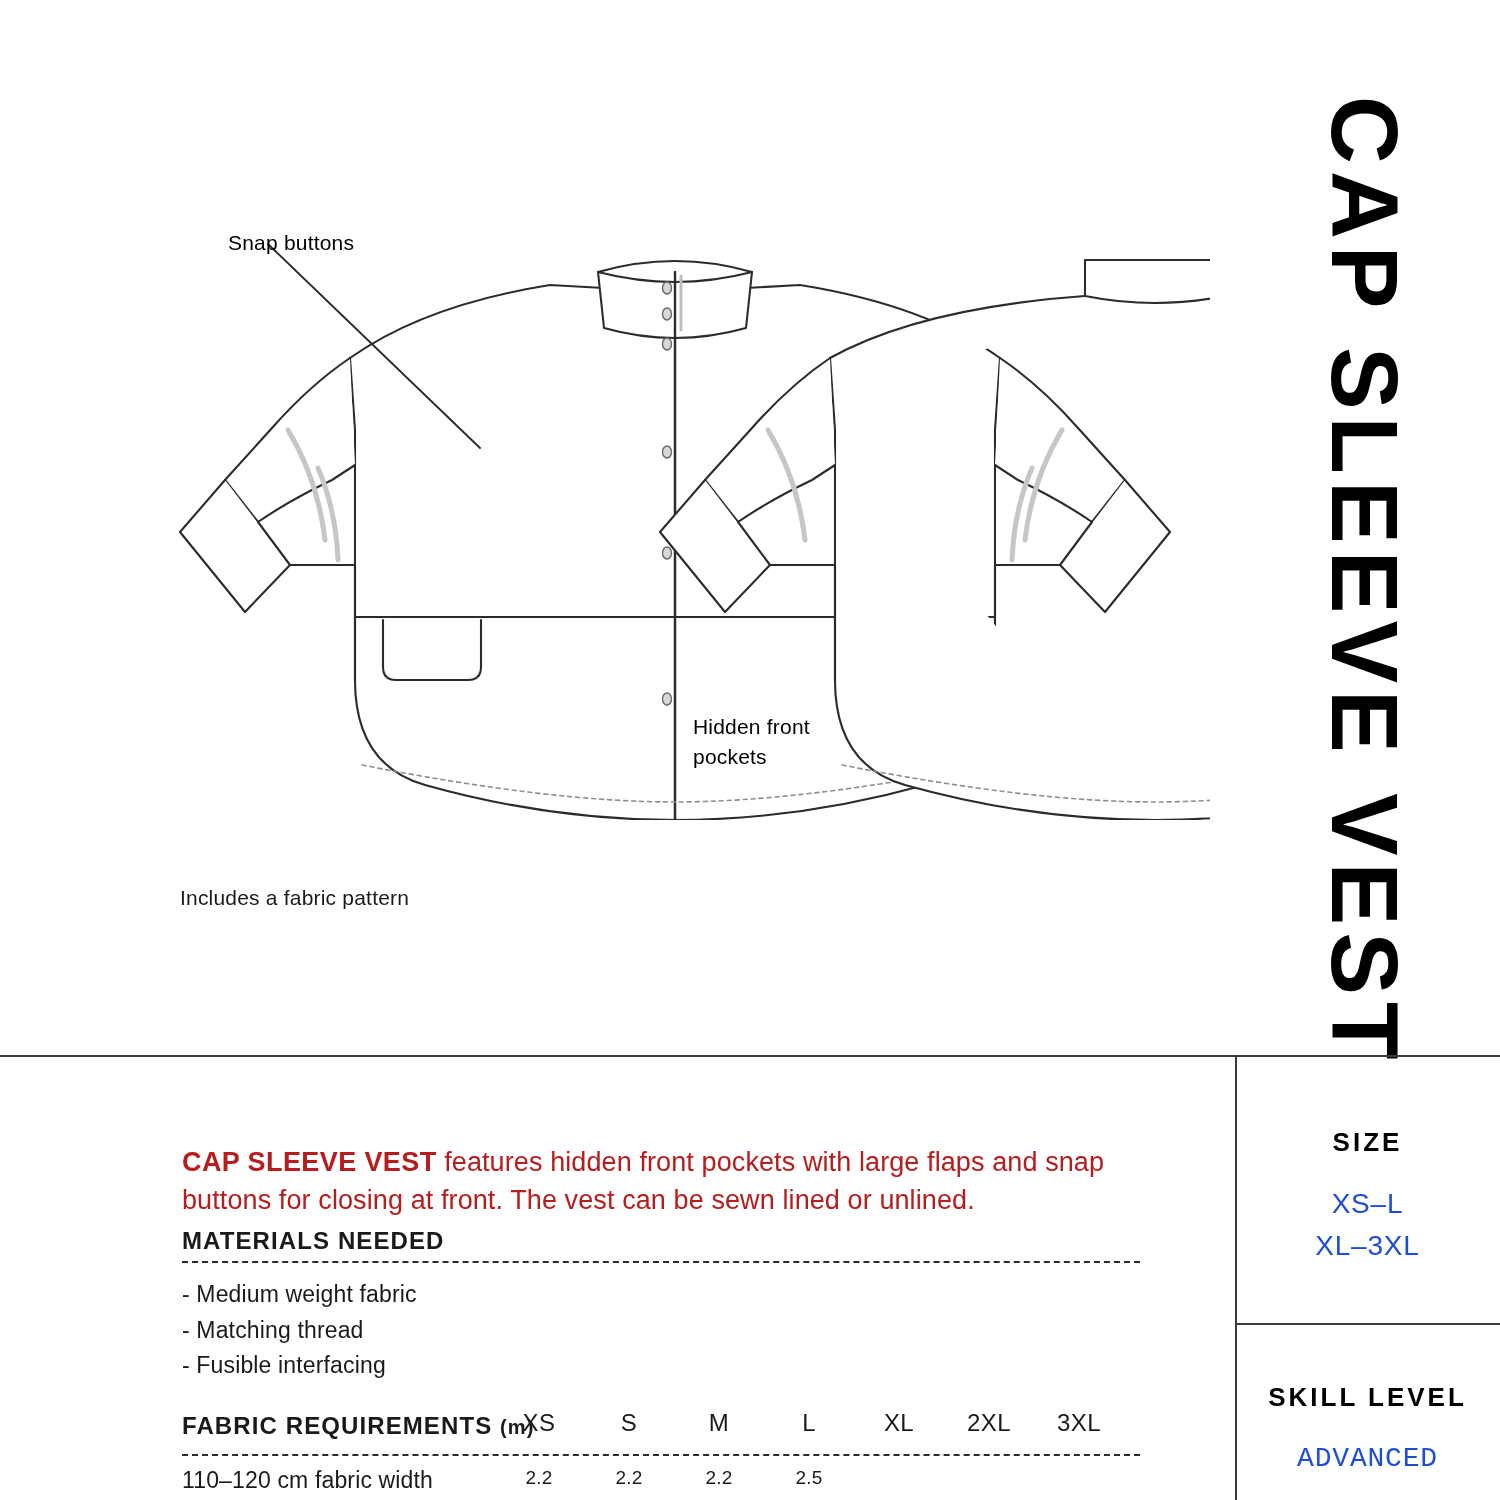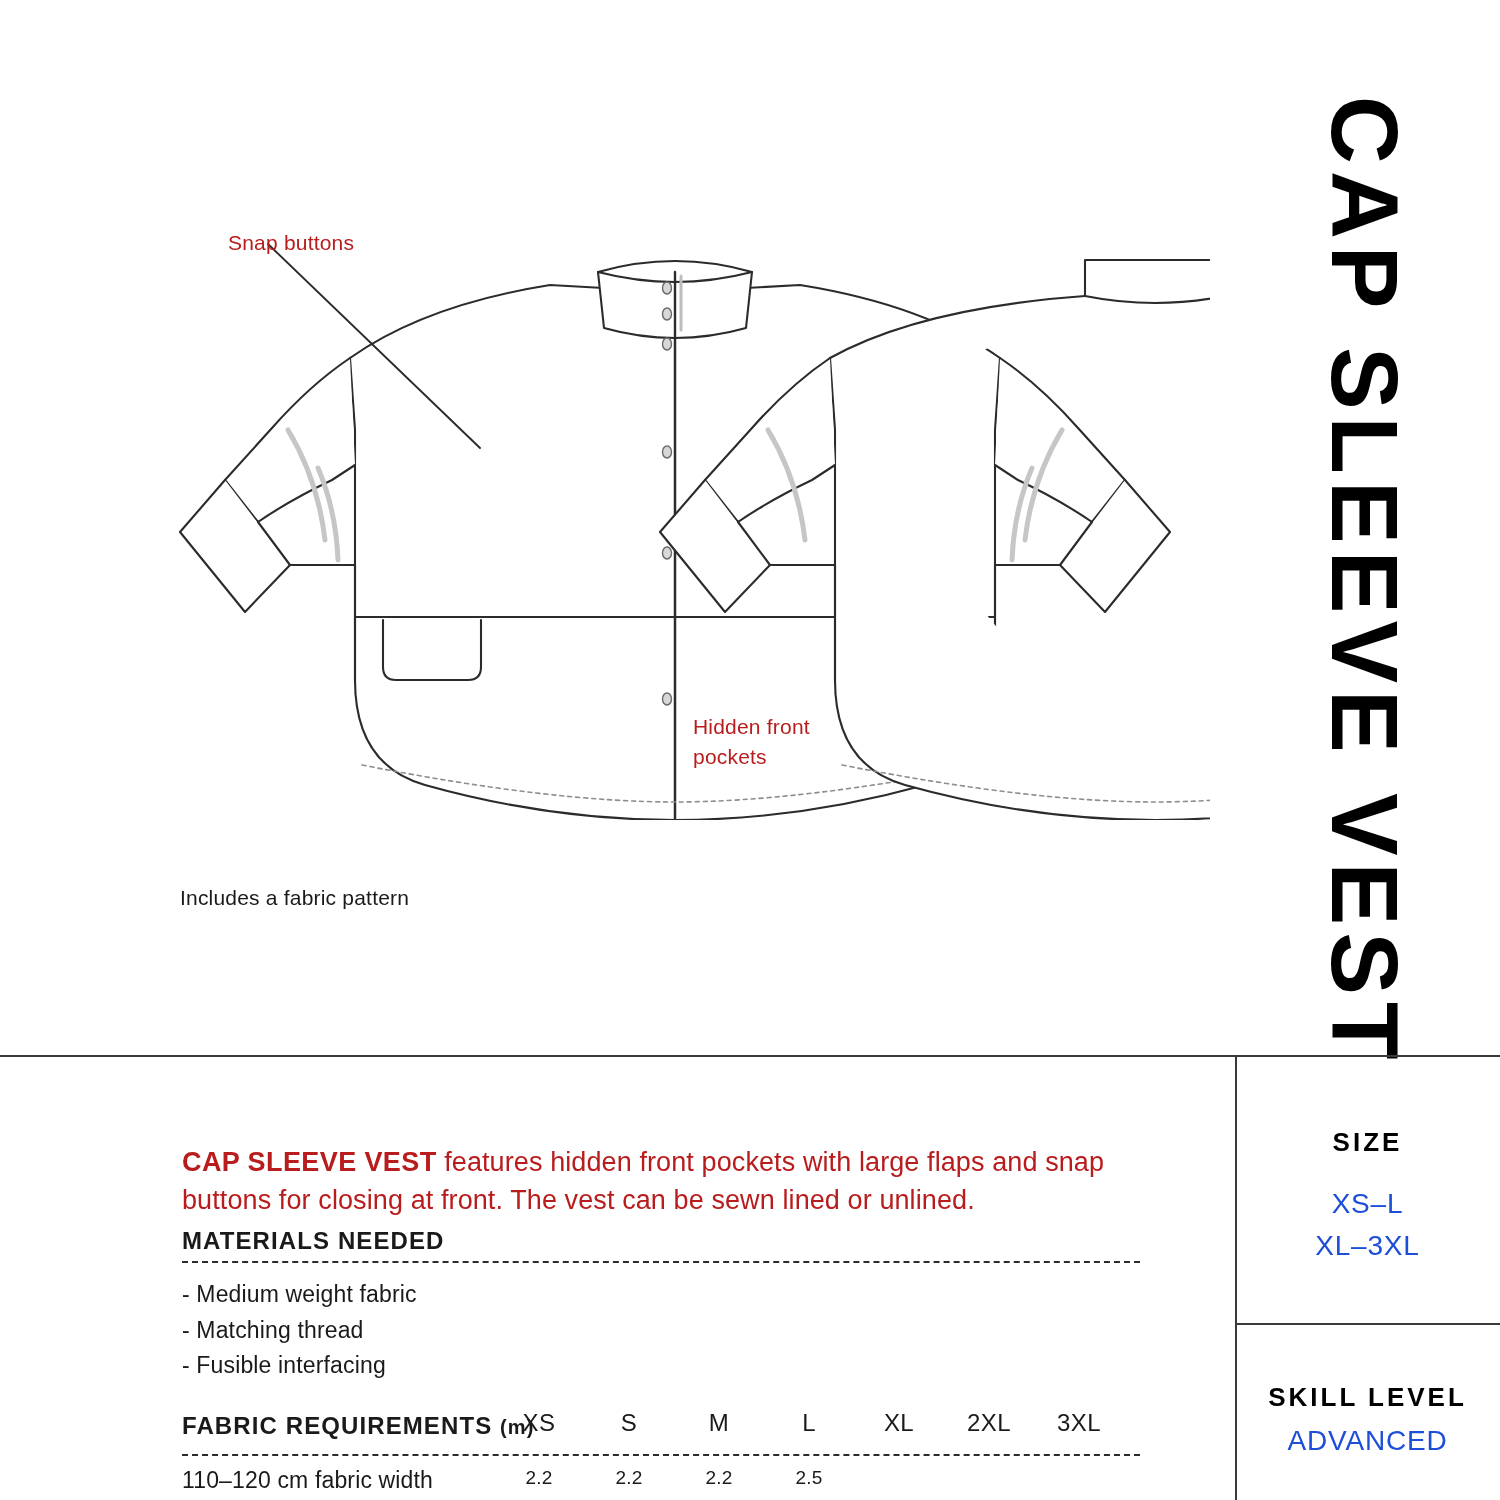--- a/index.html
+++ b/index.html
@@ -57,21 +57,21 @@
     width: 1060px;
     height: 640px;
   }
 
   .callout {
     position: absolute;
     font-family: "Liberation Sans", sans-serif;
     font-size: 21px;
     font-weight: 400;
     line-height: 1.45;
-    color: #b91c1c;
+    color: #000000;
     letter-spacing: 0.2px;
   }
   #callout-snap-buttons { left: 228px; top: 228px; }
   #callout-hidden-pockets { left: 693px; top: 712px; }
   #note-lining { position: absolute; left: 180px; top: 886px;
                  font-size: 21px; color: #1a1a1a; letter-spacing: 0.2px; }
 
   
   .rule-h {
     position: absolute;
@@ -209,21 +209,21 @@
   .panel-value {
     font-size: 28px;
     font-weight: 400;
     letter-spacing: 0.8px;
     color: #1d4ed8;
   }
   #size-panel .panel-heading { margin-top: 72px; }
   #size-panel .panel-value   { margin-top: 30px; }
   #size-panel .panel-value + .panel-value { margin-top: 10px; }
   #skill-panel .panel-heading { margin-top: 59px; }
-  #skill-panel .panel-value   { margin-top: 12px; }
+  #skill-panel .panel-value   { margin-top: 30px; font-family: Liberation Mono, monospace; }
 </style>
 </head>
 <body>
 
 <div id="vertical-title">
   <div class="vt-text">CAP SLEEVE VEST</div>
 </div>
 
 <div id="illustration-area">
 

